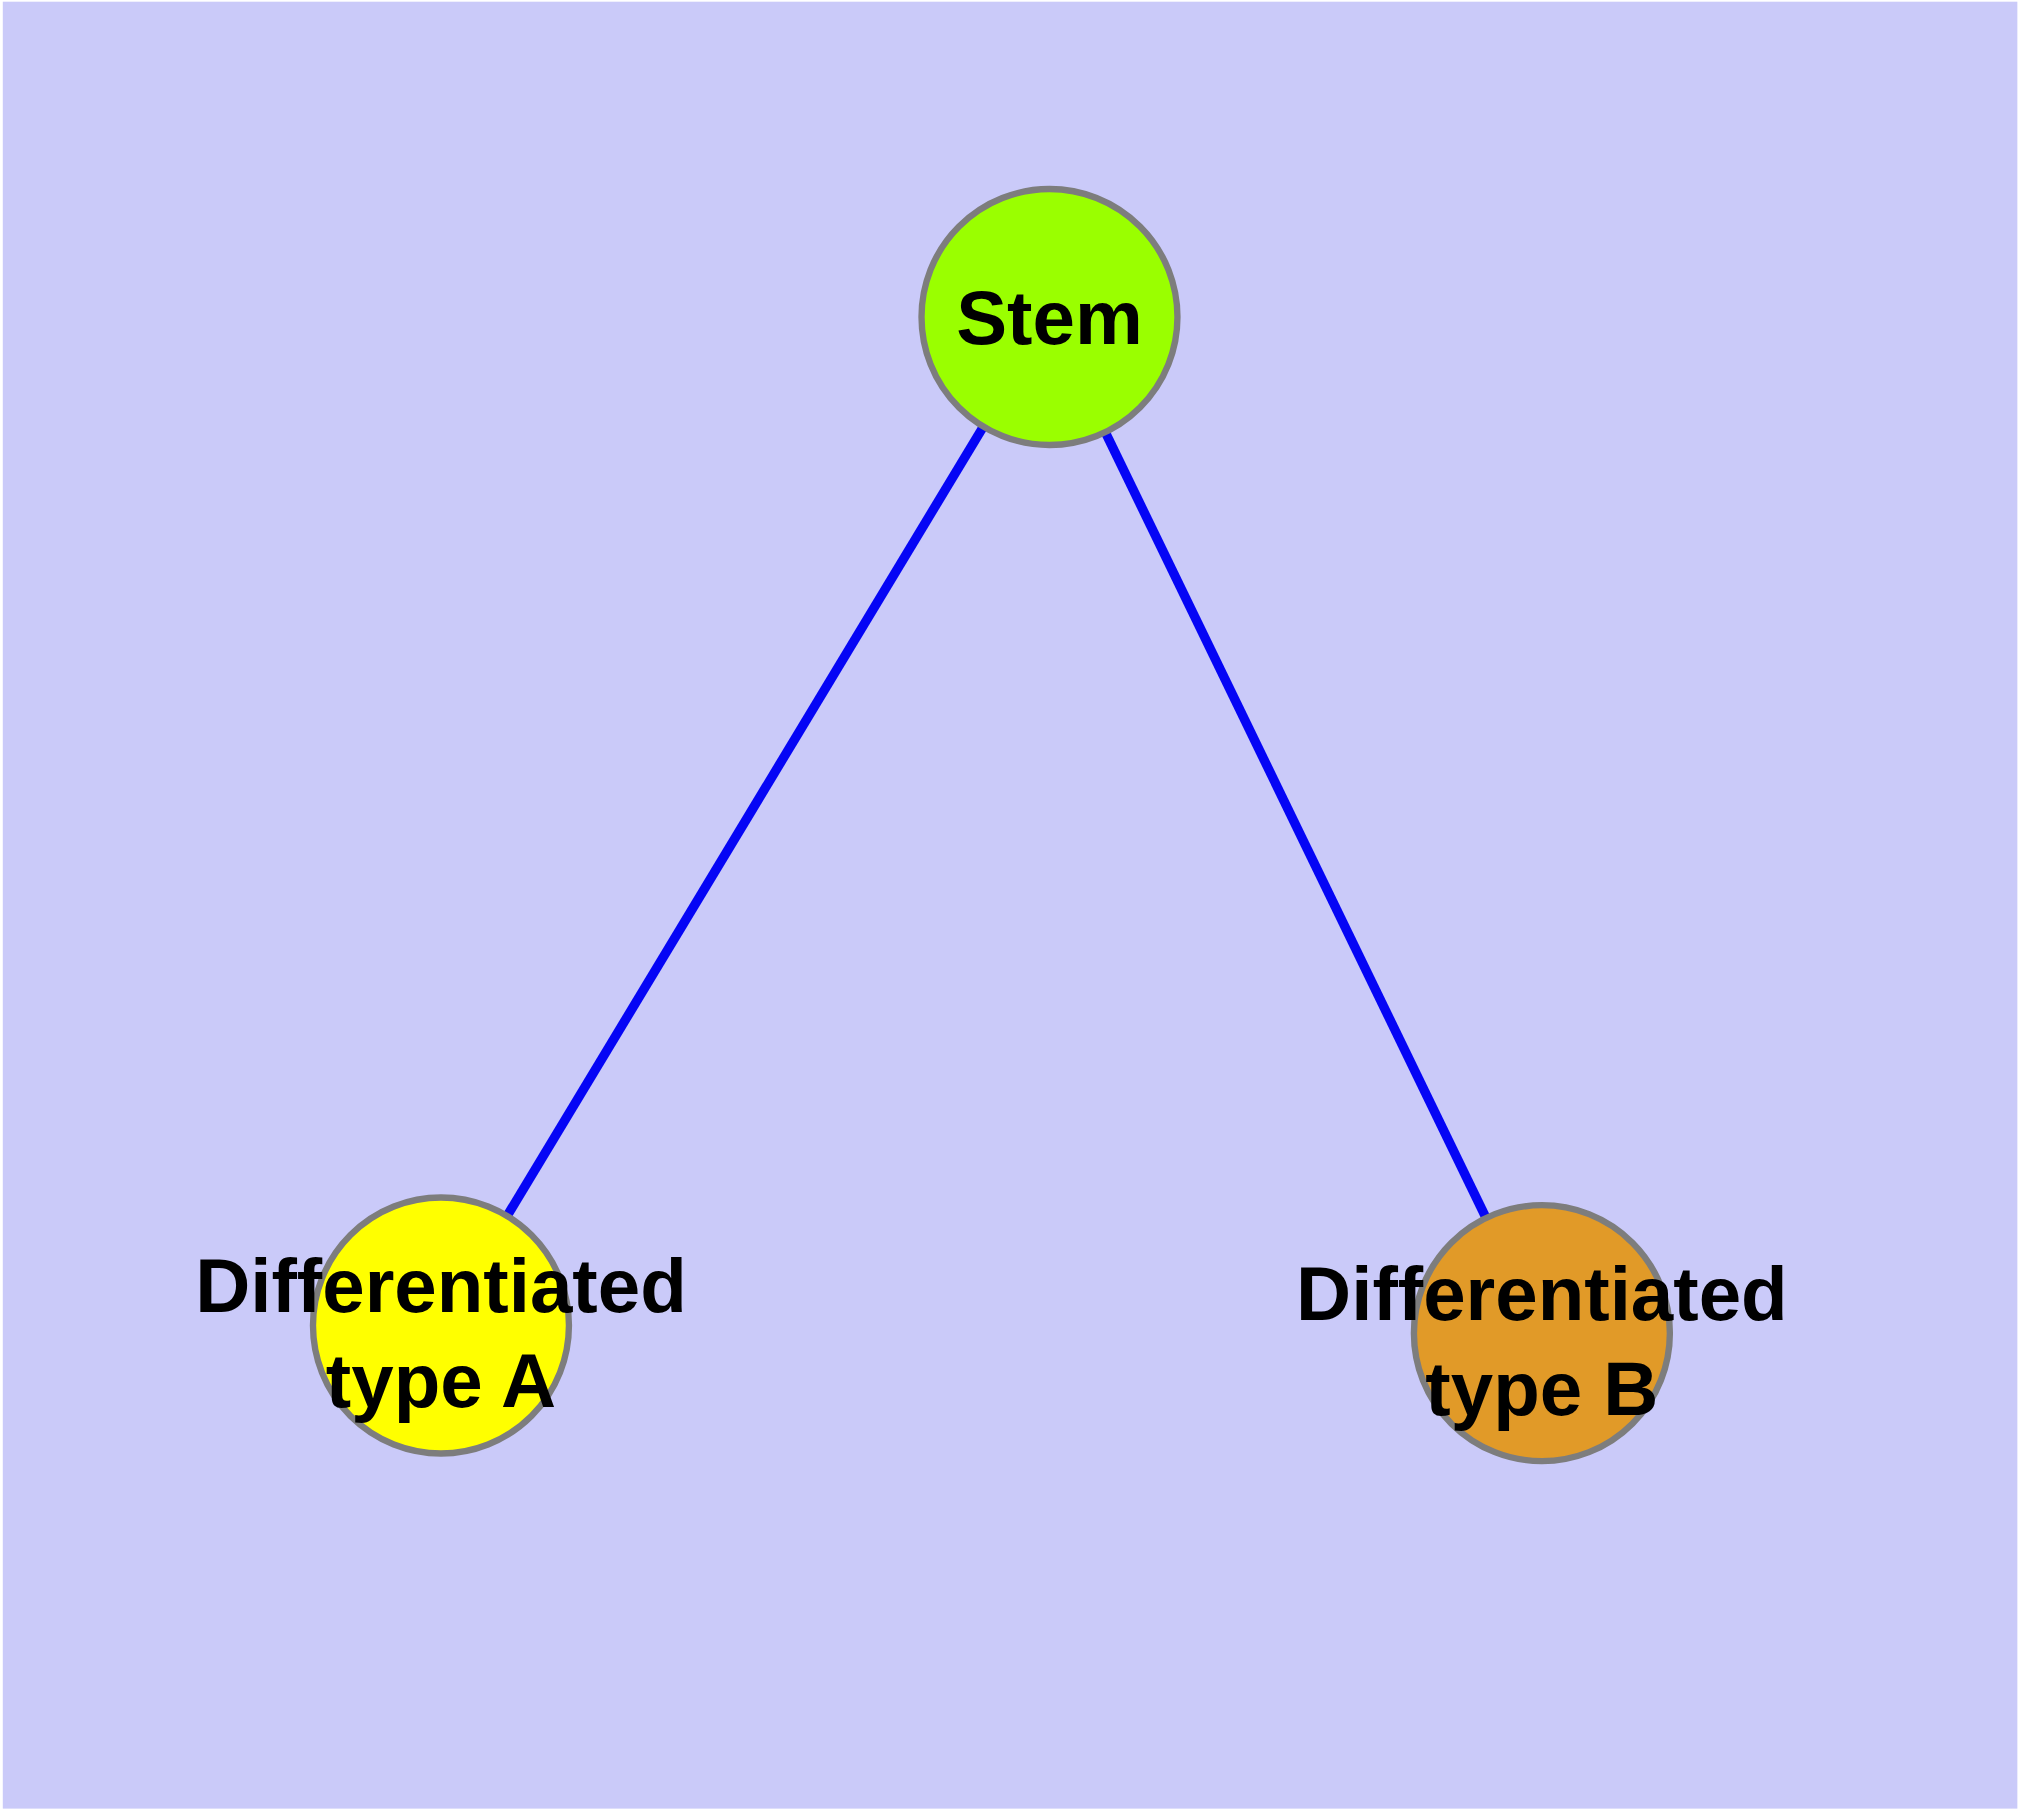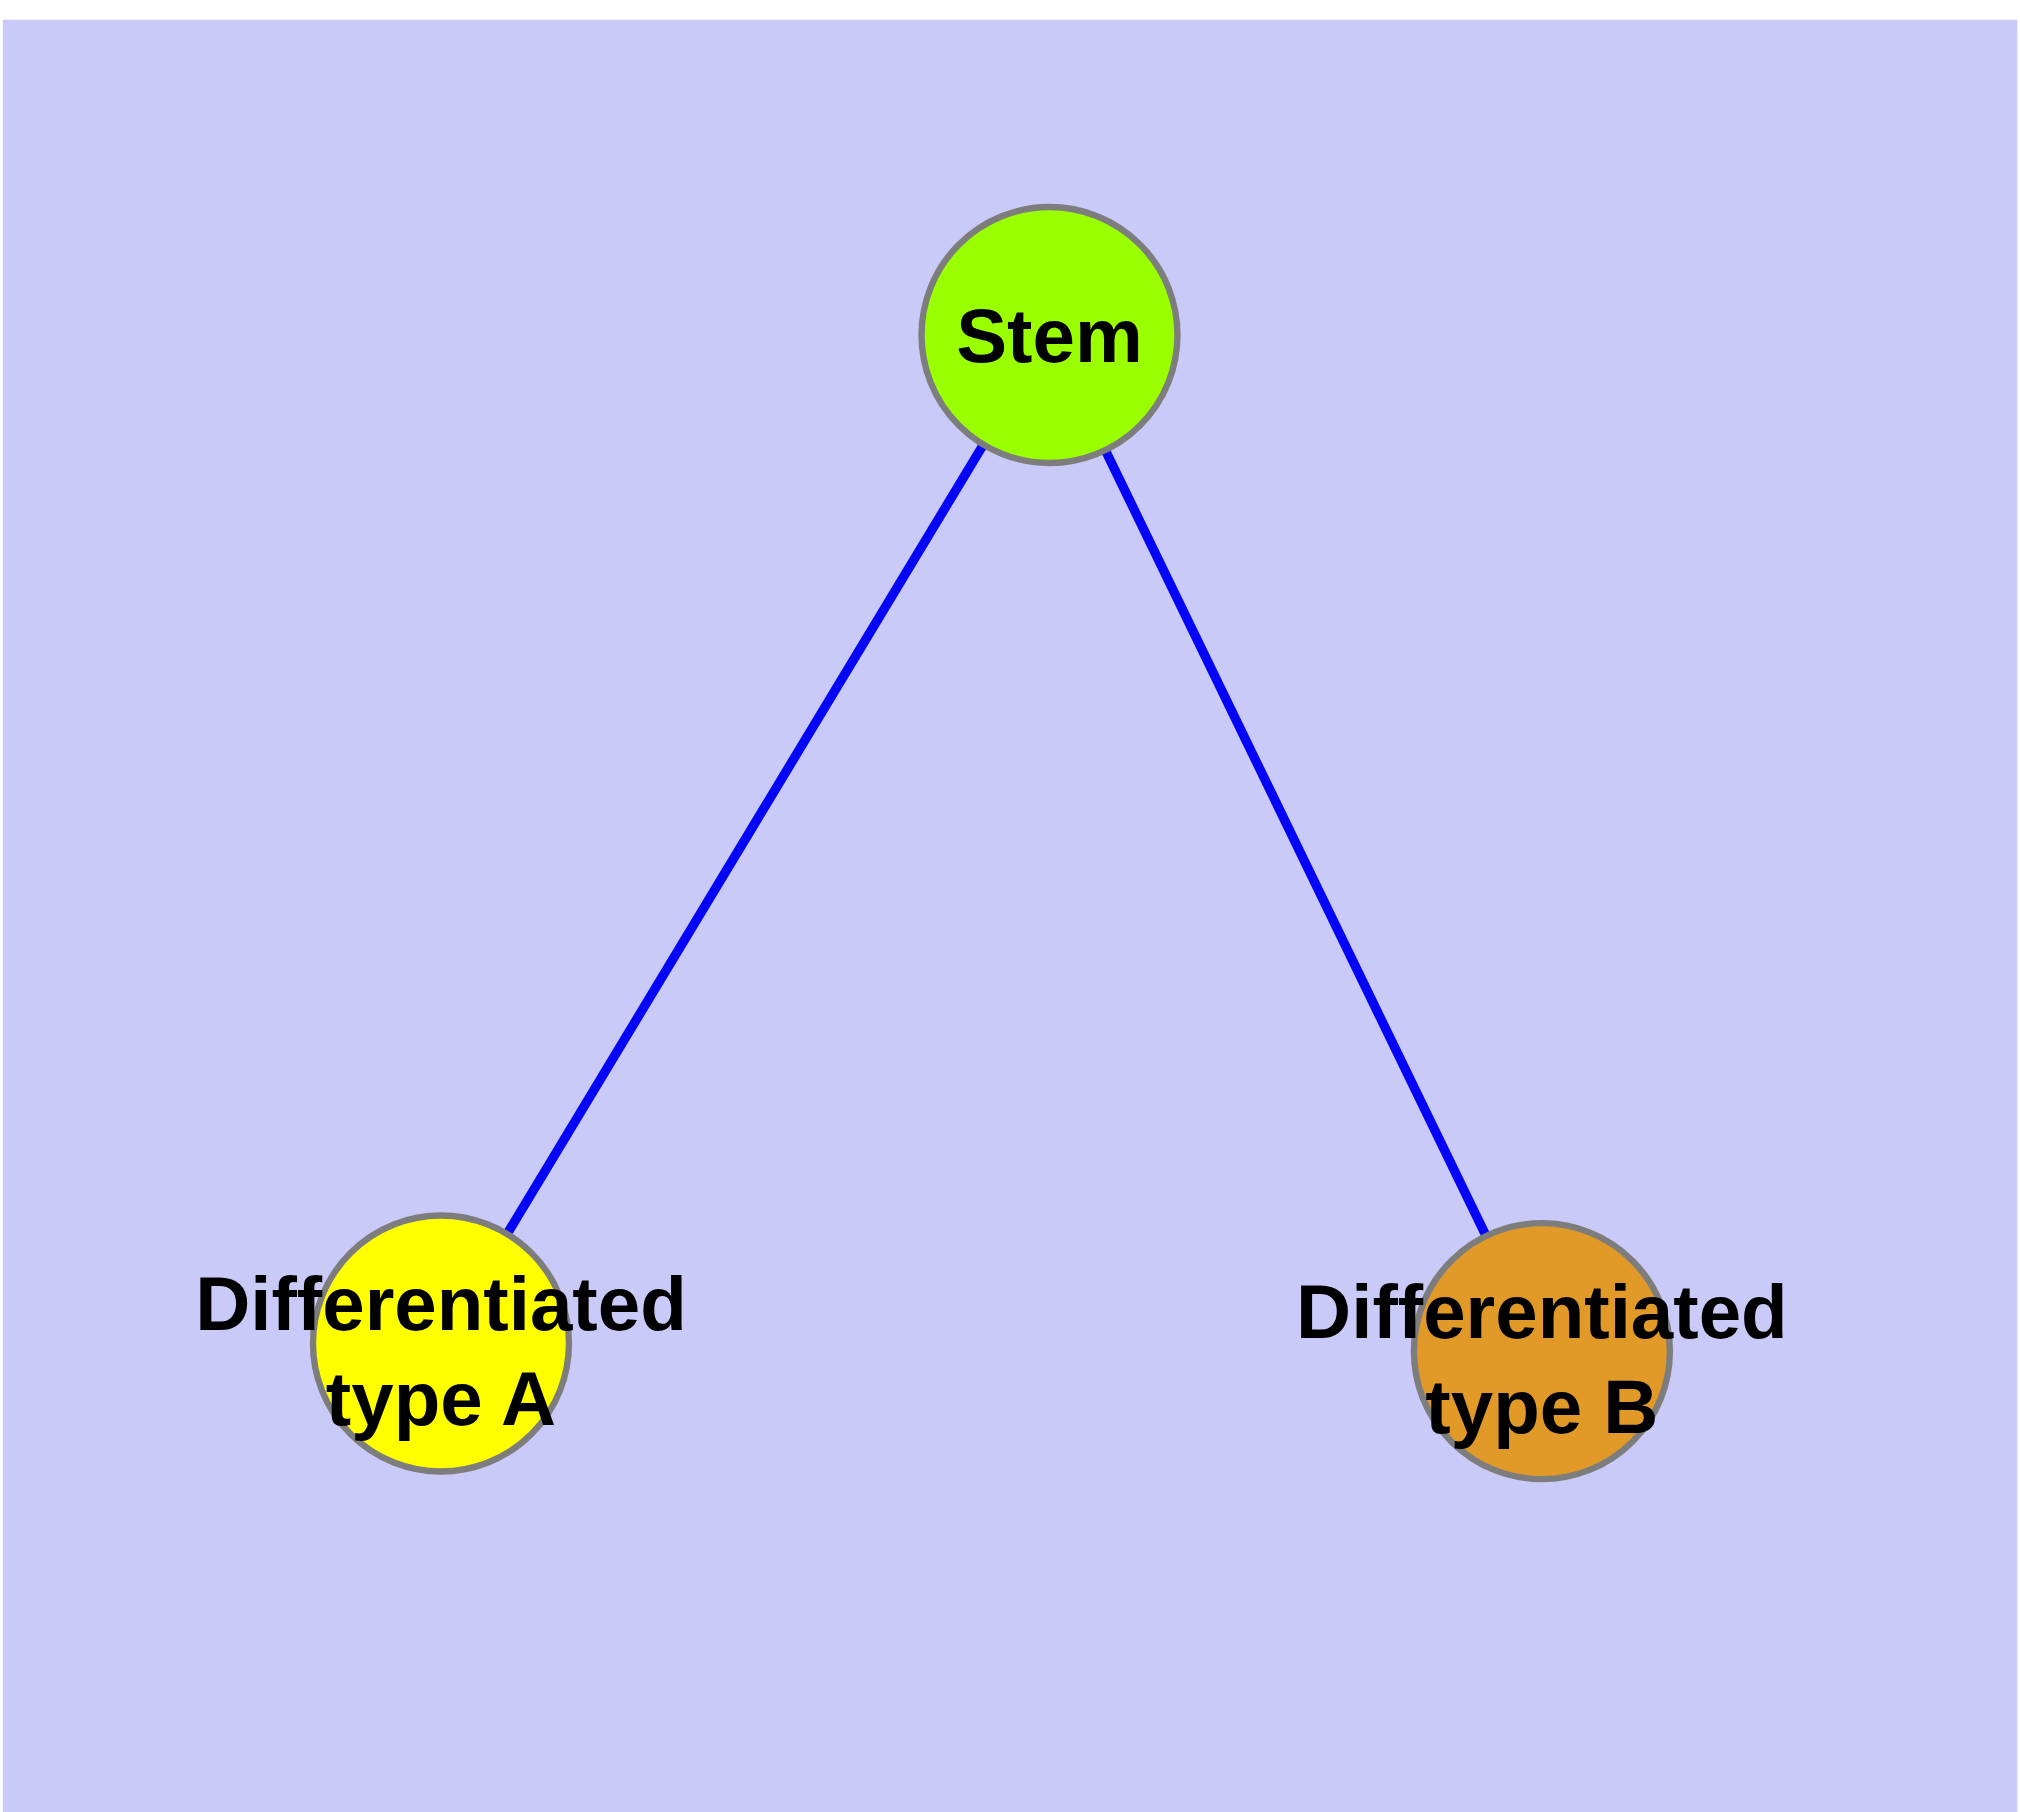--- a/index.html
+++ b/index.html
@@ -6,21 +6,21 @@
     margin: 0;
     padding: 0;
     width: 2021px;
     height: 1812px;
     background: #ffffff;
     overflow: hidden;
     font-family: "Liberation Sans", sans-serif;
   }
   .stage {
     position: absolute;
-    left: 0; top: 18px;
+    left: 0; top: 0;
     width: 2021px;
     height: 1645px;
   }
   svg { display: block; }
   .node-label {
     font-family: "Liberation Sans", sans-serif;
     font-weight: bold;
     font-size: 90px;
     fill: #000000;
   }

